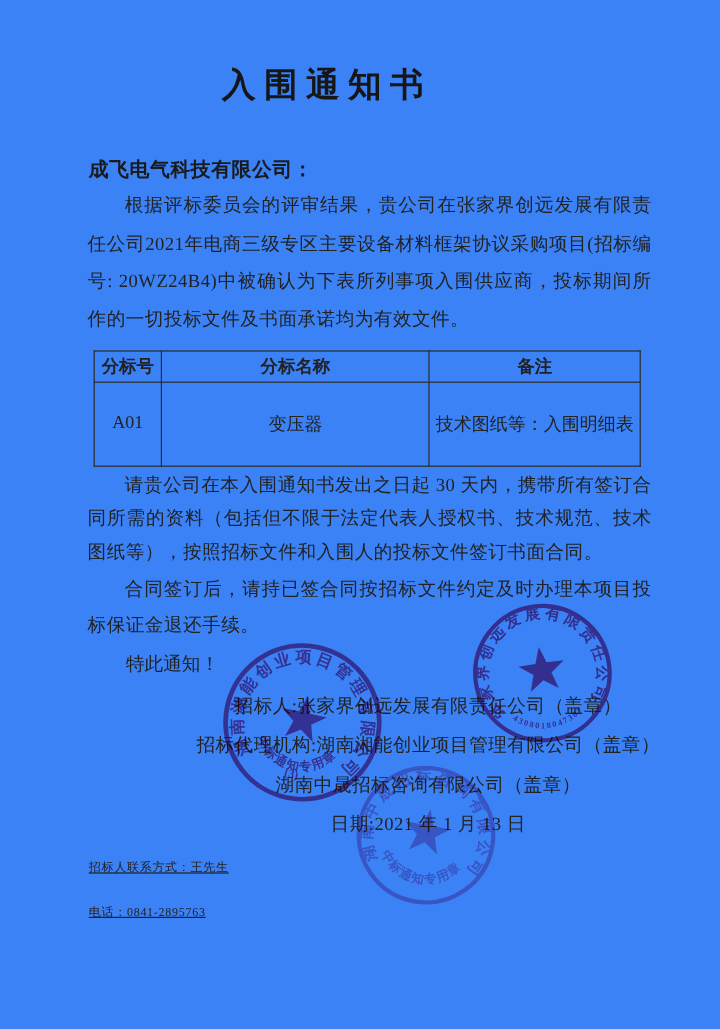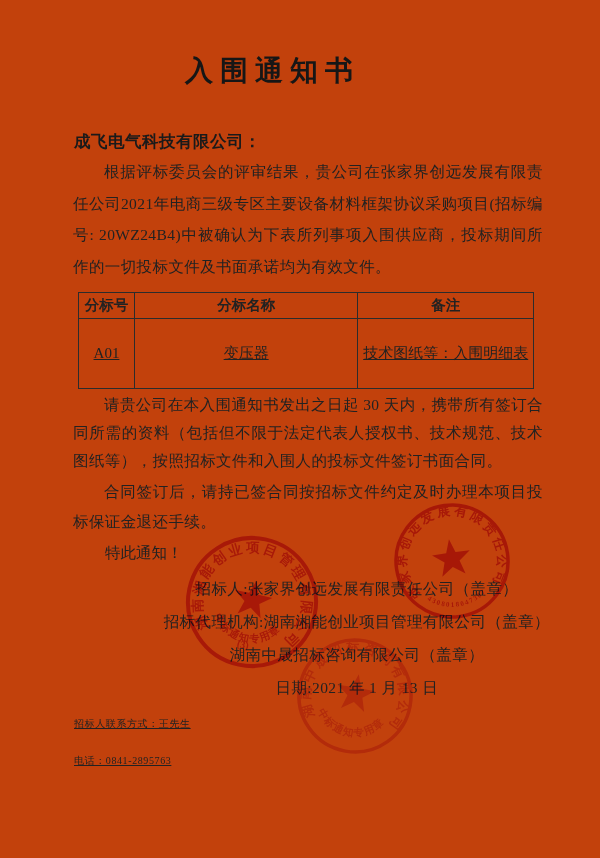--- a/index.html
+++ b/index.html
@@ -1,20 +1,20 @@
 <!DOCTYPE html>
 <html><head>
 <meta charset="utf-8">
 <style>
   * { margin:0; padding:0; box-sizing:border-box; }
   html,body { background:#ffffff; }
   .page {
     position:relative;
     width:600px; height:858px;
-    background:#c2410c;
+    background:#3b82f6;
     overflow:hidden;
     font-family:"Liberation Serif","DejaVu Serif",serif;
     color:#1e1e1e;
     padding-left:16px;
   }
   .heiti { font-family:"Liberation Sans","DejaVu Sans",sans-serif; font-weight:bold; }
 
   .doc-title {
     position:absolute; top:52px; left:0; width:545px;
     text-align:center;
@@ -40,21 +40,21 @@
   table.lots {
     position:absolute; top:292px; left:78px;
     width:456px; border-collapse:collapse;
     font-size:15px; color:#222;
   }
   table.lots th, table.lots td {
     border:1.6px solid #2c2c2c;
     text-align:center; vertical-align:middle;
   }
   table.lots th { height:26px; font-size:14.5px; padding:1px 2px; }
-  table.lots td { height:70px; padding:2px 4px;text-decoration:underline; }
+  table.lots td { height:70px; padding:2px 4px; }
   .col-no { width:56px; } .col-name { width:224px;margin-top:35px; } .col-note { width:176px; }
 
   .sig-block {
     position:absolute; top:572px; right:50px;
     text-align:center; font-size:15.5px;
     line-height:33px; letter-spacing:0.4px; color:#222;
   }
   .contact-block {
     position:absolute; top:705px; left:74px;
     font-size:10px; line-height:37px; letter-spacing:0.6px; color:#222;text-decoration:underline;

